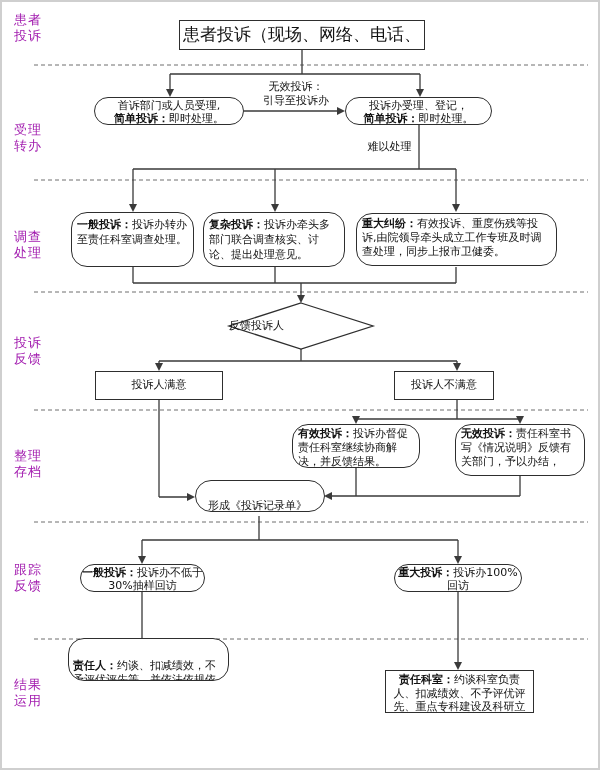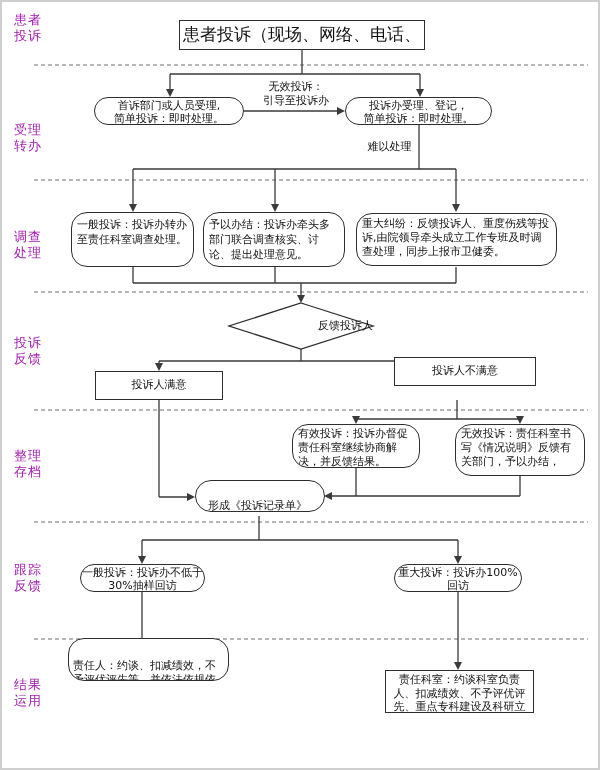--- a/index.html
+++ b/index.html
@@ -11,32 +11,32 @@
   #edges{position:absolute;left:0;top:0;width:600px;height:770px;}
   .stage{
     position:absolute;left:12px;width:44px;font-size:13px;line-height:16px;
     white-space:pre-line;color:#a21caf;letter-spacing:1px;
   }
   .box{
     position:absolute;background:#fff;border:1.5px solid #2e2e2e;
     box-sizing:border-box;font-size:11px;color:#111;
     overflow:hidden;word-break:break-all;
   }
-  .box b{font-weight:400;}
+  .box b{font-weight:700;}
   .t-c{text-align:center;}
   .t-l{text-align:left;border-radius:16px;}
   .lbl{
     position:absolute;font-size:11px;color:#111;white-space:pre-line;
     text-align:center;line-height:14px;
   }
   .pad3{padding:4px 5px;line-height:15px;}
   .pad2{padding:3px 5px;line-height:14px;}
   .two{line-height:13px;padding-top:1px;border-radius:14px;}
   .decision-text{
-    position:absolute;left:227px;top:316px;width:144px;text-align:right;
+    position:absolute;left:227px;top:316px;width:144px;text-align:left;
     font-size:11px;color:#111;
   }
 </style>
 </head>
 <body>
 
 <div id="canvas">
 
   <svg id="edges" viewBox="0 0 600 770" xmlns="http://www.w3.org/2000/svg">
     <g stroke="#6e6e6e" stroke-width="1" stroke-dasharray="4 3">
@@ -109,32 +109,32 @@
   <div class="box t-c two" style="left:343px;top:95px;width:147px;height:28px">
     <span>投诉办受理、登记，</span><br>
     <b>简单投诉：</b><span>即时处理。</span>
   </div>
   <div class="lbl" style="left:360px;top:138px;width:55px">难以处理</div>
 
   <div class="box t-l pad3" style="left:69px;top:210px;width:123px;height:55px">
     <b>一般投诉：</b><span>投诉办转办至责任科室调查处理。</span>
   </div>
   <div class="box t-l pad3" style="left:201px;top:210px;width:142px;height:55px">
-    <b>予以办结：</b><span>投诉办牵头多部门联合调查核实、讨论、提出处理意见。</span>
+    <b>复杂投诉：</b><span>投诉办牵头多部门联合调查核实、讨论、提出处理意见。</span>
   </div>
   <div class="box t-l pad2" style="left:354px;top:211px;width:201px;height:53px">
-    <b>重大纠纷：</b><span>反馈投诉人、重度伤残等投诉,由院领导牵头成立工作专班及时调查处理，同步上报市卫健委。</span>
+    <b>重大纠纷：</b><span>有效投诉、重度伤残等投诉,由院领导牵头成立工作专班及时调查处理，同步上报市卫健委。</span>
   </div>
 
   <div class="decision-text">反馈投诉人</div>
 
   <div class="box t-c" style="left:93px;top:369px;width:128px;height:29px;line-height:26px">
     <span>投诉人满意</span>
   </div>
-  <div class="box t-c" style="left:392px;top:355px;width:142px;height:29px;line-height:26px">
+  <div class="box t-c" style="left:392px;top:369px;width:100px;height:29px;line-height:26px">
     <span>投诉人不满意</span>
   </div>
 
   <div class="box t-l pad2" style="left:290px;top:422px;width:128px;height:44px;padding:2px 5px">
     <b>有效投诉：</b><span>投诉办督促责任科室继续协商解决，并反馈结果。</span>
   </div>
   <div class="box t-l pad2" style="left:453px;top:422px;width:130px;height:52px;padding:2px 5px">
     <b>无效投诉：</b><span>责任科室书写《情况说明》反馈有关部门，予以办结，</span>
   </div>
   <div class="box t-l" style="left:193px;top:478px;width:130px;height:32px;line-height:15px;padding:2px 0 0 12px;white-space:pre-line">

